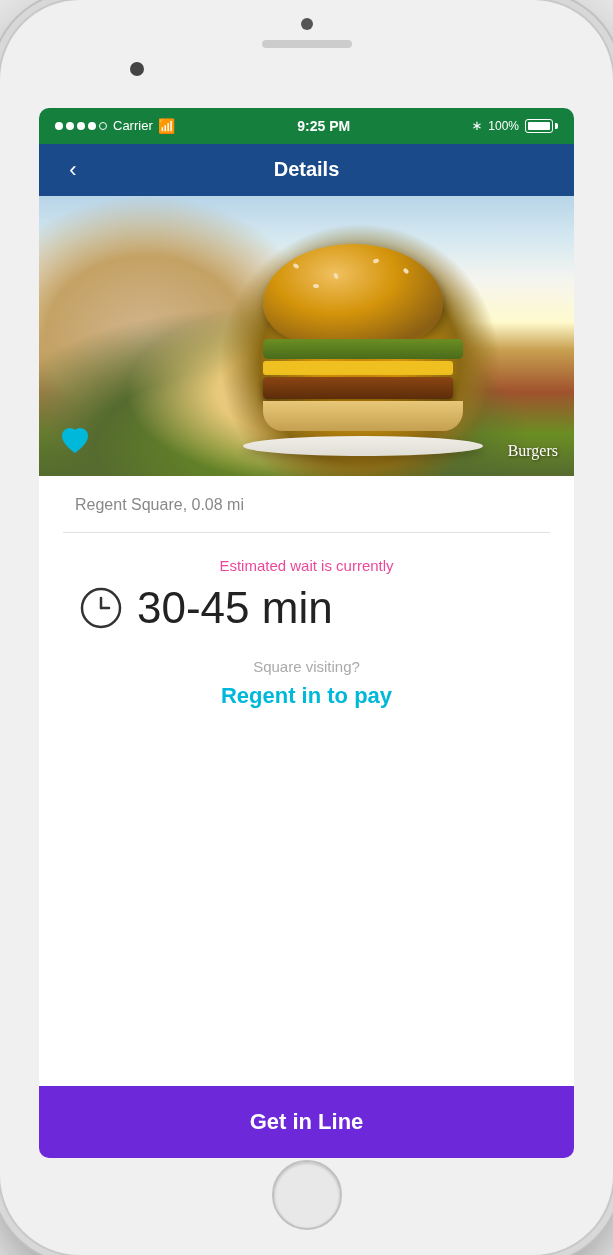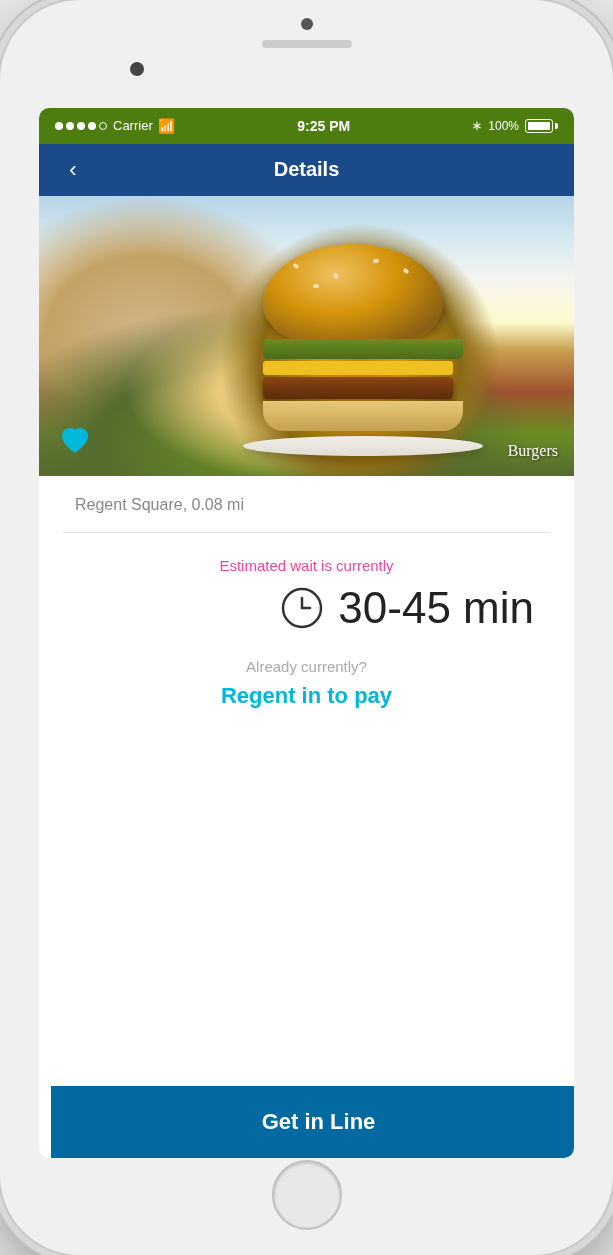--- a/index.html
+++ b/index.html
@@ -83,21 +83,21 @@
     .screen {
       width: 535px;
       height: 1050px;
       background: #fff;
       border-radius: 10px;
       overflow: hidden;
       position: relative;
       margin-top: 10px;
     }
     .status-bar {
-      background: #4d7c0f;
+      background: #15803d;
       height: 36px;
       display: flex;
       align-items: center;
       justify-content: space-between;
       padding: 0 16px;
       color: white;
       font-size: 13px;
       font-weight: 500;
     }
     .status-left {
@@ -316,21 +316,21 @@
       padding: 0 16px;
     }
     .wait-label {
       font-size: 15px;
       color: #ec4899;
       margin-bottom: 12px;
     }
     .wait-time-row {
       display: flex;
       align-items: center;
-      justify-content: flex-end;
+      justify-content: flex-start;
       gap: 14px;
       margin-bottom: 28px;
     }
     .clock-icon {
       width: 44px;
       height: 44px;
     }
     .wait-time {
       font-size: 44px;
       font-weight: 300;
@@ -349,32 +349,32 @@
     .check-in-link {
       font-size: 22px;
       font-weight: 600;
       color: #00b8d9;
       cursor: pointer;
       text-decoration: none;
     }
     .get-in-line-btn {
       width: 100%;
       height: 72px;
-      background: #0369a1;
+      background: #6d28d9;
       border: none;
       color: white;
       font-size: 22px;
       font-weight: 600;
       cursor: pointer;
       display: flex;
       align-items: center;
       justify-content: center;
       position: absolute;
       bottom: 0;
-      left: 12px;
+      left: 0;
       right: 0;
     }
   </style>
 </head>
 <body>
 
 <div class="phone-frame">
 
   <div class="phone-top">
     <div class="camera-dot"></div>
@@ -448,21 +448,21 @@
           <svg class="clock-icon" viewBox="0 0 44 44" fill="none" xmlns="http://www.w3.org/2000/svg">
             <circle cx="22" cy="22" r="19" stroke="#333" stroke-width="2.5"></circle>
             <line x1="22" y1="22" x2="22" y2="12" stroke="#333" stroke-width="2.5" stroke-linecap="round"></line>
             <line x1="22" y1="22" x2="30" y2="22" stroke="#333" stroke-width="2.5" stroke-linecap="round"></line>
           </svg>
           <div class="wait-time">30-45 min</div>
         </div>
       </div>
 
       <div class="visiting-section">
-        <div class="already-visiting">Already currently?</div>
+        <div class="already-visiting">Square visiting?</div>
         <a class="check-in-link" href="#">Regent in to pay</a>
       </div>
     </div>
 
     <button class="get-in-line-btn">Get in Line</button>
   </div>
 
   <div class="phone-bottom">
     <div class="home-button"></div>
   </div>

